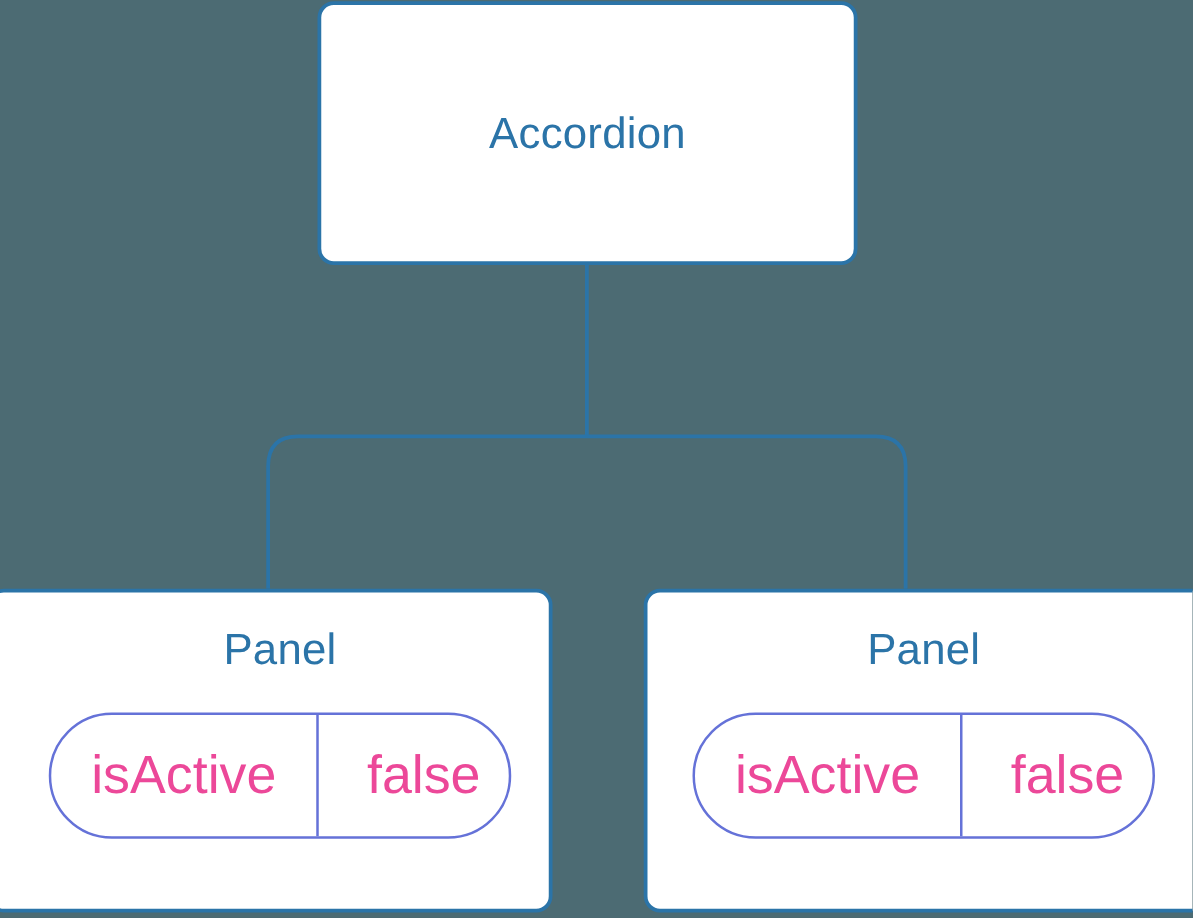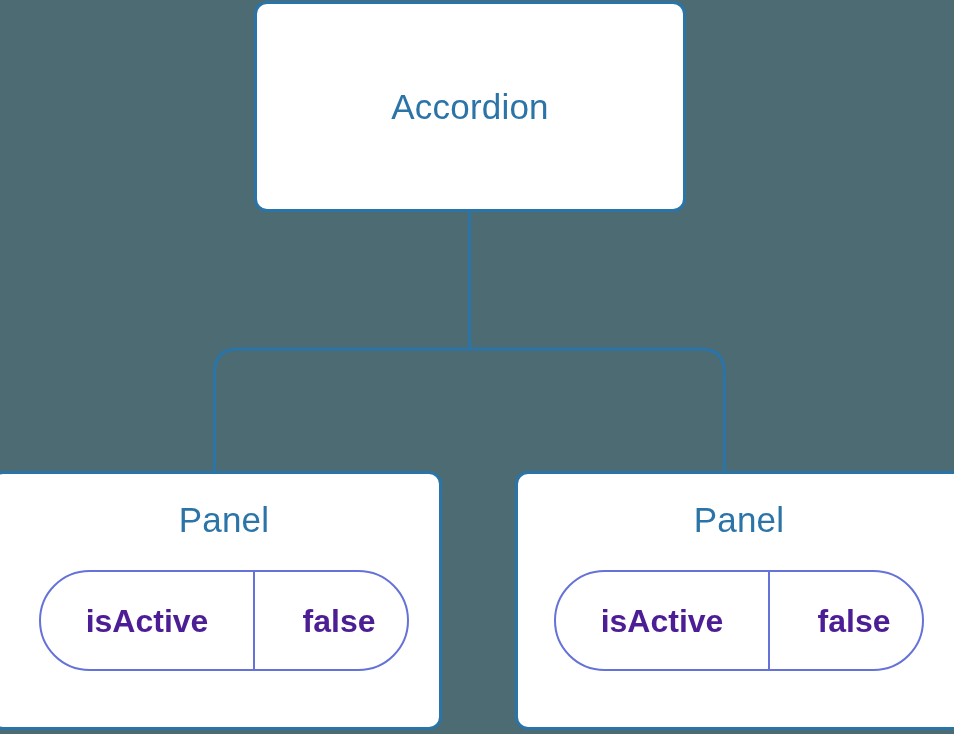--- a/index.html
+++ b/index.html
@@ -100,23 +100,23 @@
     border: 2px solid #6572d8;
     border-radius: 51px;
     box-sizing: border-box;
     background: transparent;
   }
 
   .prop-cell {
     display: flex;
     align-items: center;
     justify-content: center;
-    color: #4c1d95;
-    font-size: 32px;
-    font-weight: 700;
+    color: #ec4899;
+    font-size: 43px;
+    font-weight: 400;
     line-height: 1;
     white-space: nowrap;
     box-sizing: border-box;
   }
 
   .prop-key {
     width: 214px;
     border-right: 2px solid #6572d8;
   }
 

